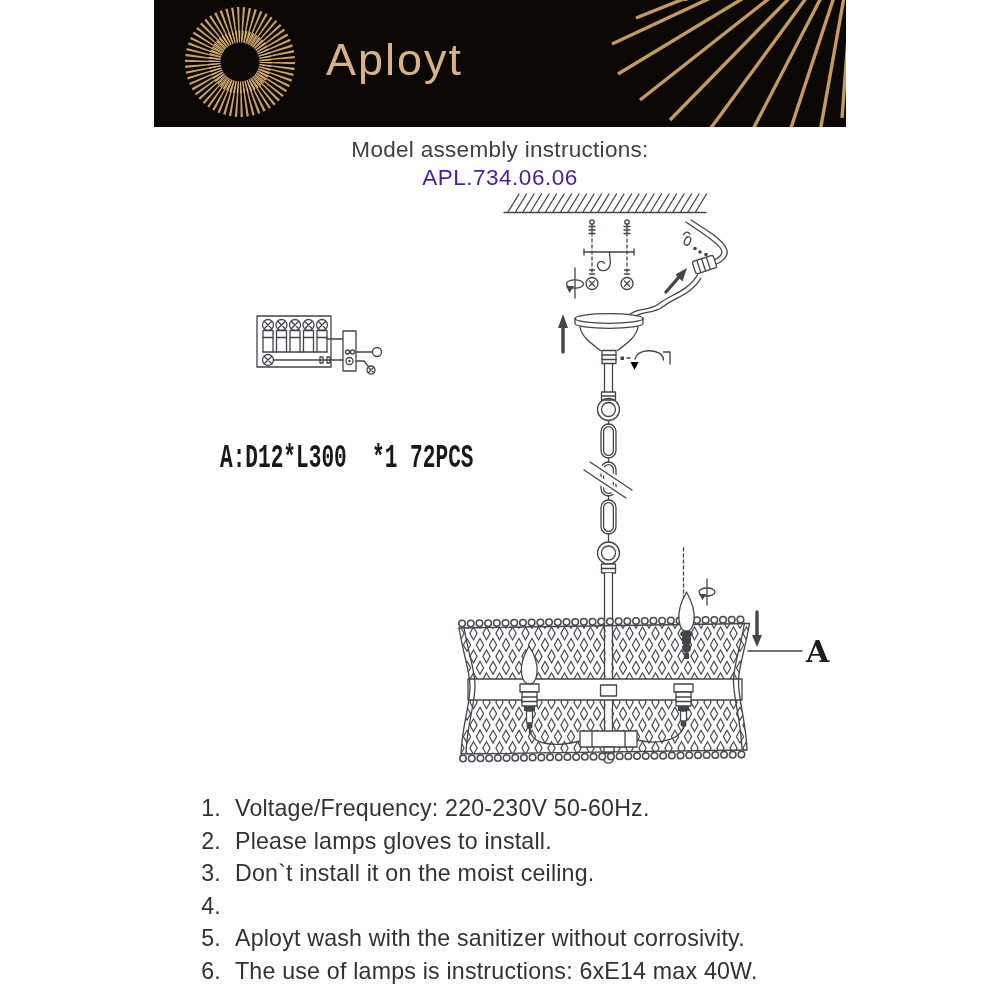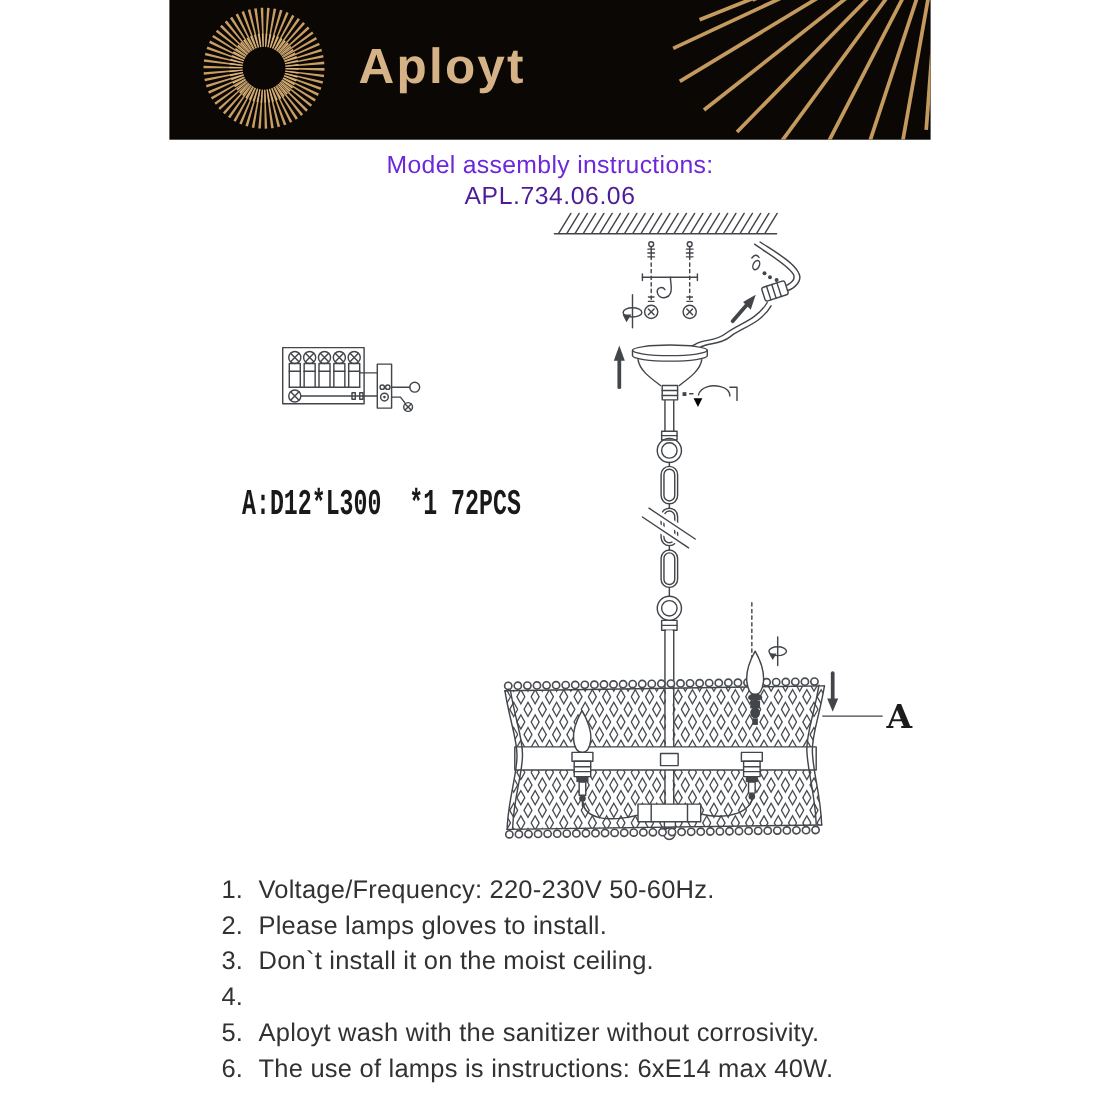--- a/index.html
+++ b/index.html
@@ -1,27 +1,27 @@
 <!DOCTYPE html>
 <html><head>
 <meta charset="utf-8">
 <style>
   html,body{margin:0;padding:0;background:#fff;}
   .page{position:relative;width:1000px;height:1000px;background:#fff;overflow:hidden;
         font-family:"Liberation Sans",sans-serif;}
 
   
   .header{position:absolute;left:154px;top:0;width:692px;height:127px;background:#0a0705;overflow:hidden;}
-  .brand{position:absolute;left:172px;top:34px;font-size:45px;color:#d6b287;letter-spacing:2px;font-weight:700;}
+  .brand{position:absolute;left:172px;top:34px;font-size:45px;color:#d6b287;letter-spacing:2px;font-weight:400;}
   .logo-svg{position:absolute;left:0;top:0;}
   .rays-svg{position:absolute;right:0;top:0;}
 
   
   .title1{position:absolute;left:0;top:137px;width:1000px;text-align:center;
-          font-size:22.5px;color:#6d28d9;letter-spacing:.3px;}
+          font-size:22.5px;color:#404040;letter-spacing:.3px;}
   .title2{position:absolute;left:0;top:165px;width:1000px;text-align:center;
           font-size:22.5px;color:#4c1d95;letter-spacing:.5px;}
 
   
   .part-label{position:absolute;left:220px;top:440px;font-family:"Liberation Mono",monospace;
               font-weight:bold;font-size:33px;color:#191919;white-space:pre;
               transform:scaleX(.64);transform-origin:left top;}
 
   
   #fig{position:absolute;left:150px;top:185px;}

